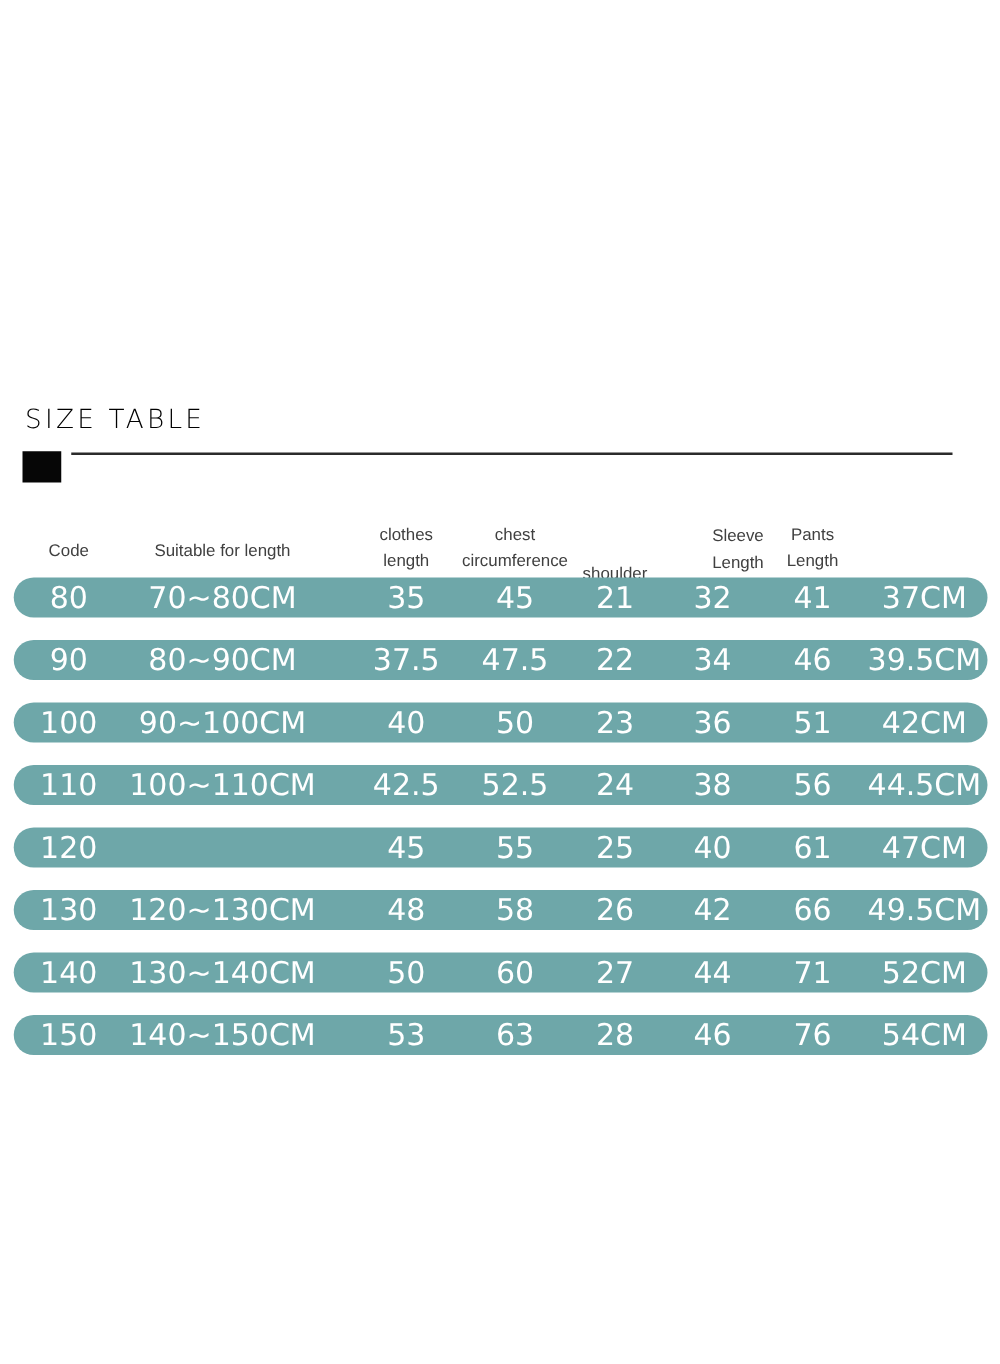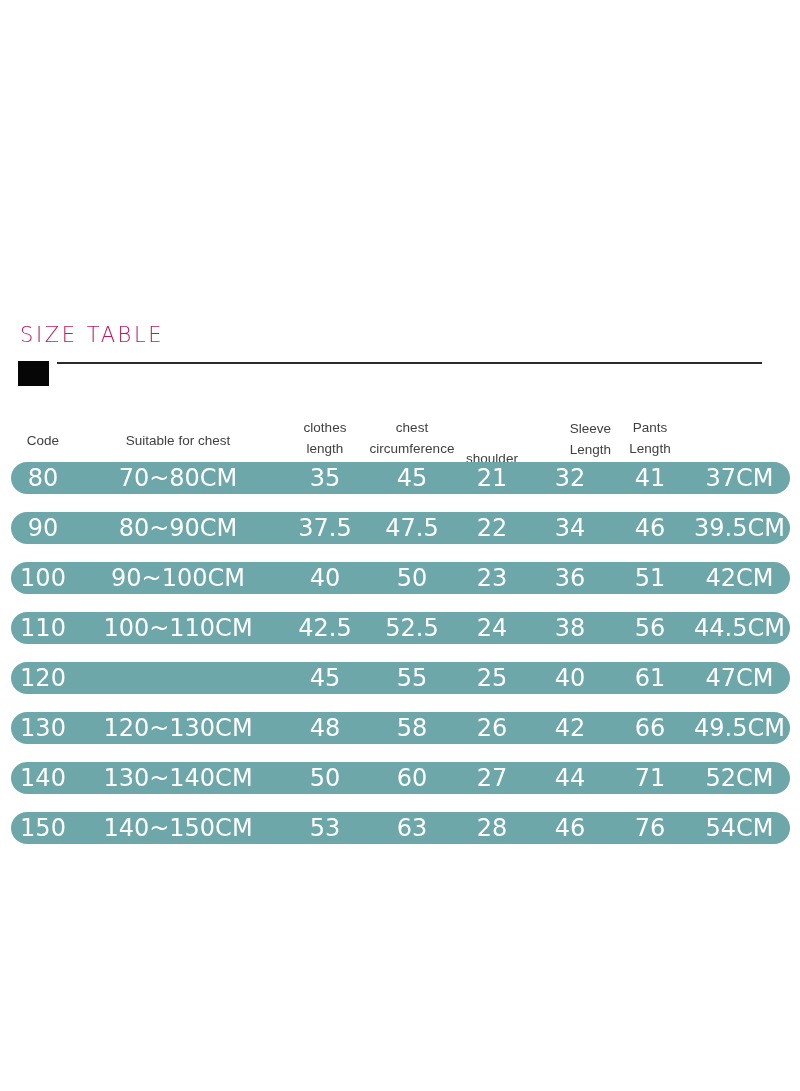--- a/index.html
+++ b/index.html
@@ -24,21 +24,21 @@
     height: 70px;
   }
   #size-table-title {
     position: absolute;
     left: 20px;
     top: 0px;
     font-family: "DejaVu Sans", sans-serif;
     font-size: 21px;
     font-weight: 300;
     letter-spacing: 2.6px;
-    color: #be185d;
+    color: #000000;
     white-space: nowrap;
     line-height: 26px;
   }
   #title-rule {
     position: absolute;
     left: 57px;
     top: 40px;
     width: 705px;
     height: 2px;
     background: #2b2b2b;
@@ -92,21 +92,21 @@
     line-height: 33px;
     font-family: "DejaVu Sans", sans-serif;
     font-size: 24px;
     font-weight: 400;
     color: #ffffff;
     text-align: center;
     white-space: nowrap;
   }
 
   
-  .c-code       { left: 0px;   width: 64px;  }
+  .c-code       { left: 12px;   width: 64px;  }
   .c-height     { left: 64px;  width: 206px; }
   .c-clothes    { left: 270px; width: 88px;  }
   .c-chest      { left: 358px; width: 86px;  }
   .c-shoulder   { left: 444px; width: 74px;  }
   .c-sleeve     { left: 518px; width: 82px;  }
   .c-pants      { left: 600px; width: 78px;  }
   .c-waist      { left: 678px; width: 101px; }
 
   
   .h-code     { top: 22px; }
@@ -124,21 +124,21 @@
 <div id="title-block">
   <div id="size-table-title">SIZE TABLE</div>
   <div id="title-rule"></div>
 </div>
 <div id="title-swatch"></div>
 
 <div id="size-table">
 
   <div class="head-row">
     <div class="head-cell c-code h-code">Code</div>
-    <div class="head-cell c-height h-height">Suitable for chest</div>
+    <div class="head-cell c-height h-height">Suitable for length</div>
     <div class="head-cell c-clothes h-clothes">clothes
 length</div>
     <div class="head-cell c-chest h-chest">chest
 circumference</div>
     <div class="head-cell c-shoulder h-shoulder">shoulder
 width</div>
     <div class="head-cell c-sleeve h-sleeve">Sleeve
 Length</div>
     <div class="head-cell c-pants h-pants">Pants
 Length</div>

